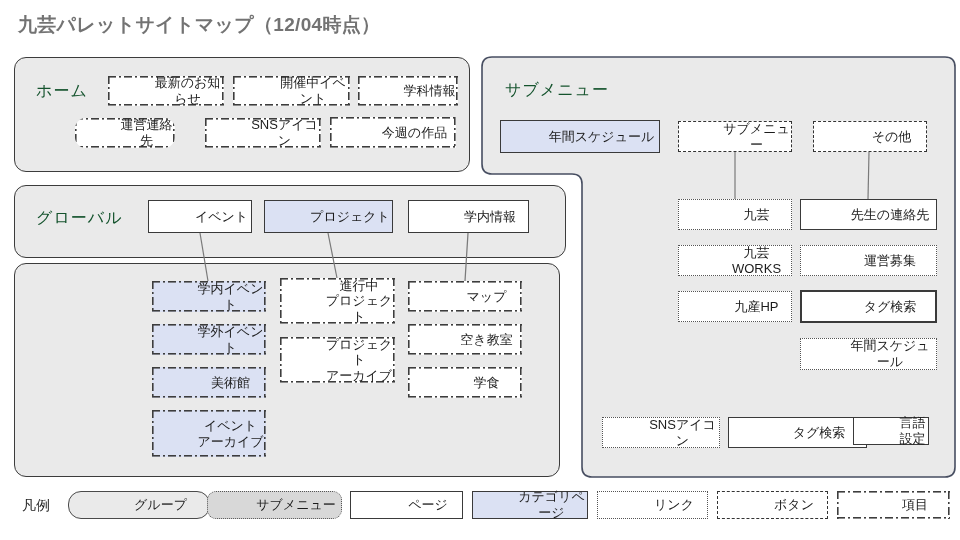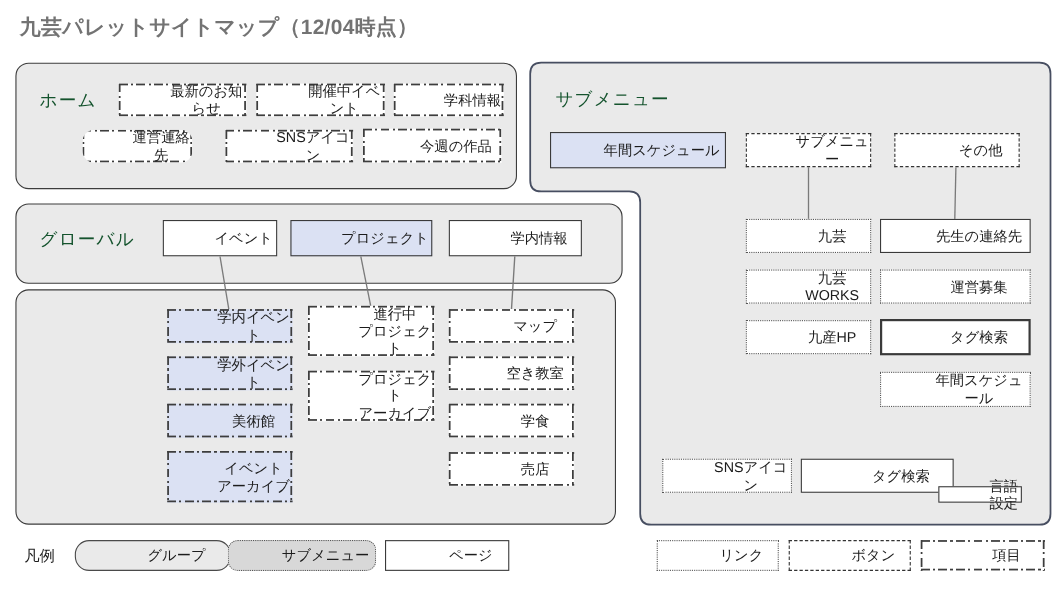--- a/index.html
+++ b/index.html
@@ -73,37 +73,37 @@
 アーカイブ</div>
 
   <div class="node dashdot" style="left:280px;top:278px;width:115px;height:46px;">進行中
 プロジェクト</div>
   <div class="node dashdot" style="left:280px;top:337px;width:115px;height:46px;">プロジェクト
 アーカイブ</div>
 
   <div class="node dashdot" style="left:408px;top:281px;width:114px;height:31px;">マップ</div>
   <div class="node dashdot" style="left:408px;top:324px;width:114px;height:31px;">空き教室</div>
   <div class="node dashdot" style="left:408px;top:367px;width:114px;height:31px;">学食</div>
-  <div class="node dashdot" style="left:408px;top:411px;width:114px;height:31px;">売店</div>
 
   <div class="node solid lav" style="left:500px;top:120px;width:160px;height:33px;">年間スケジュール</div>
   <div class="node dashed" style="left:678px;top:121px;width:114px;height:31px;">サブメニュー</div>
   <div class="node dashed" style="left:813px;top:121px;width:114px;height:31px;">その他</div>
   <div class="node dotted" style="left:678px;top:199px;width:114px;height:31px;">九芸</div>
   <div class="node solid" style="left:800px;top:199px;width:137px;height:31px;">先生の連絡先</div>
   <div class="node dotted" style="left:678px;top:245px;width:114px;height:31px;">九芸WORKS</div>
   <div class="node dotted" style="left:800px;top:245px;width:137px;height:31px;">運営募集</div>
   <div class="node dotted" style="left:678px;top:291px;width:114px;height:31px;">九産HP</div>
   <div class="node solid thick" style="left:800px;top:290px;width:137px;height:33px;">タグ検索</div>
   <div class="node dotted" style="left:800px;top:338px;width:137px;height:32px;">年間スケジュール</div>
   <div class="node dotted" style="left:602px;top:417px;width:118px;height:31px;">SNSアイコン</div>
   <div class="node solid" style="left:728px;top:417px;width:139px;height:31px;">タグ検索</div>
-  <div class="node solid" style="left:853px;top:417px;width:76px;height:15px;margin-top:25px;">言語設定</div>
+  <div class="node solid" style="left:853px;top:417px;width:76px;height:28px;">言語設定</div>
 
   <div class="legend-label">凡例</div>
   <div class="node legend-box pill" style="left:68px;width:142px;">グループ</div>
   <div class="node legend-box legend-submenu" style="left:207px;width:135px;">サブメニュー</div>
   <div class="node legend-box solid" style="left:350px;width:113px;">ページ</div>
+  <div class="node legend-box solid lav" style="left:472px;width:116px;">カテゴリページ</div>
   <div class="node legend-box dotted" style="left:597px;width:111px;">リンク</div>
   <div class="node legend-box dashed" style="left:717px;width:111px;">ボタン</div>
   <div class="node legend-box dashdot" style="left:837px;width:113px;">項目</div>
 
 </div>
 
 </body></html>

